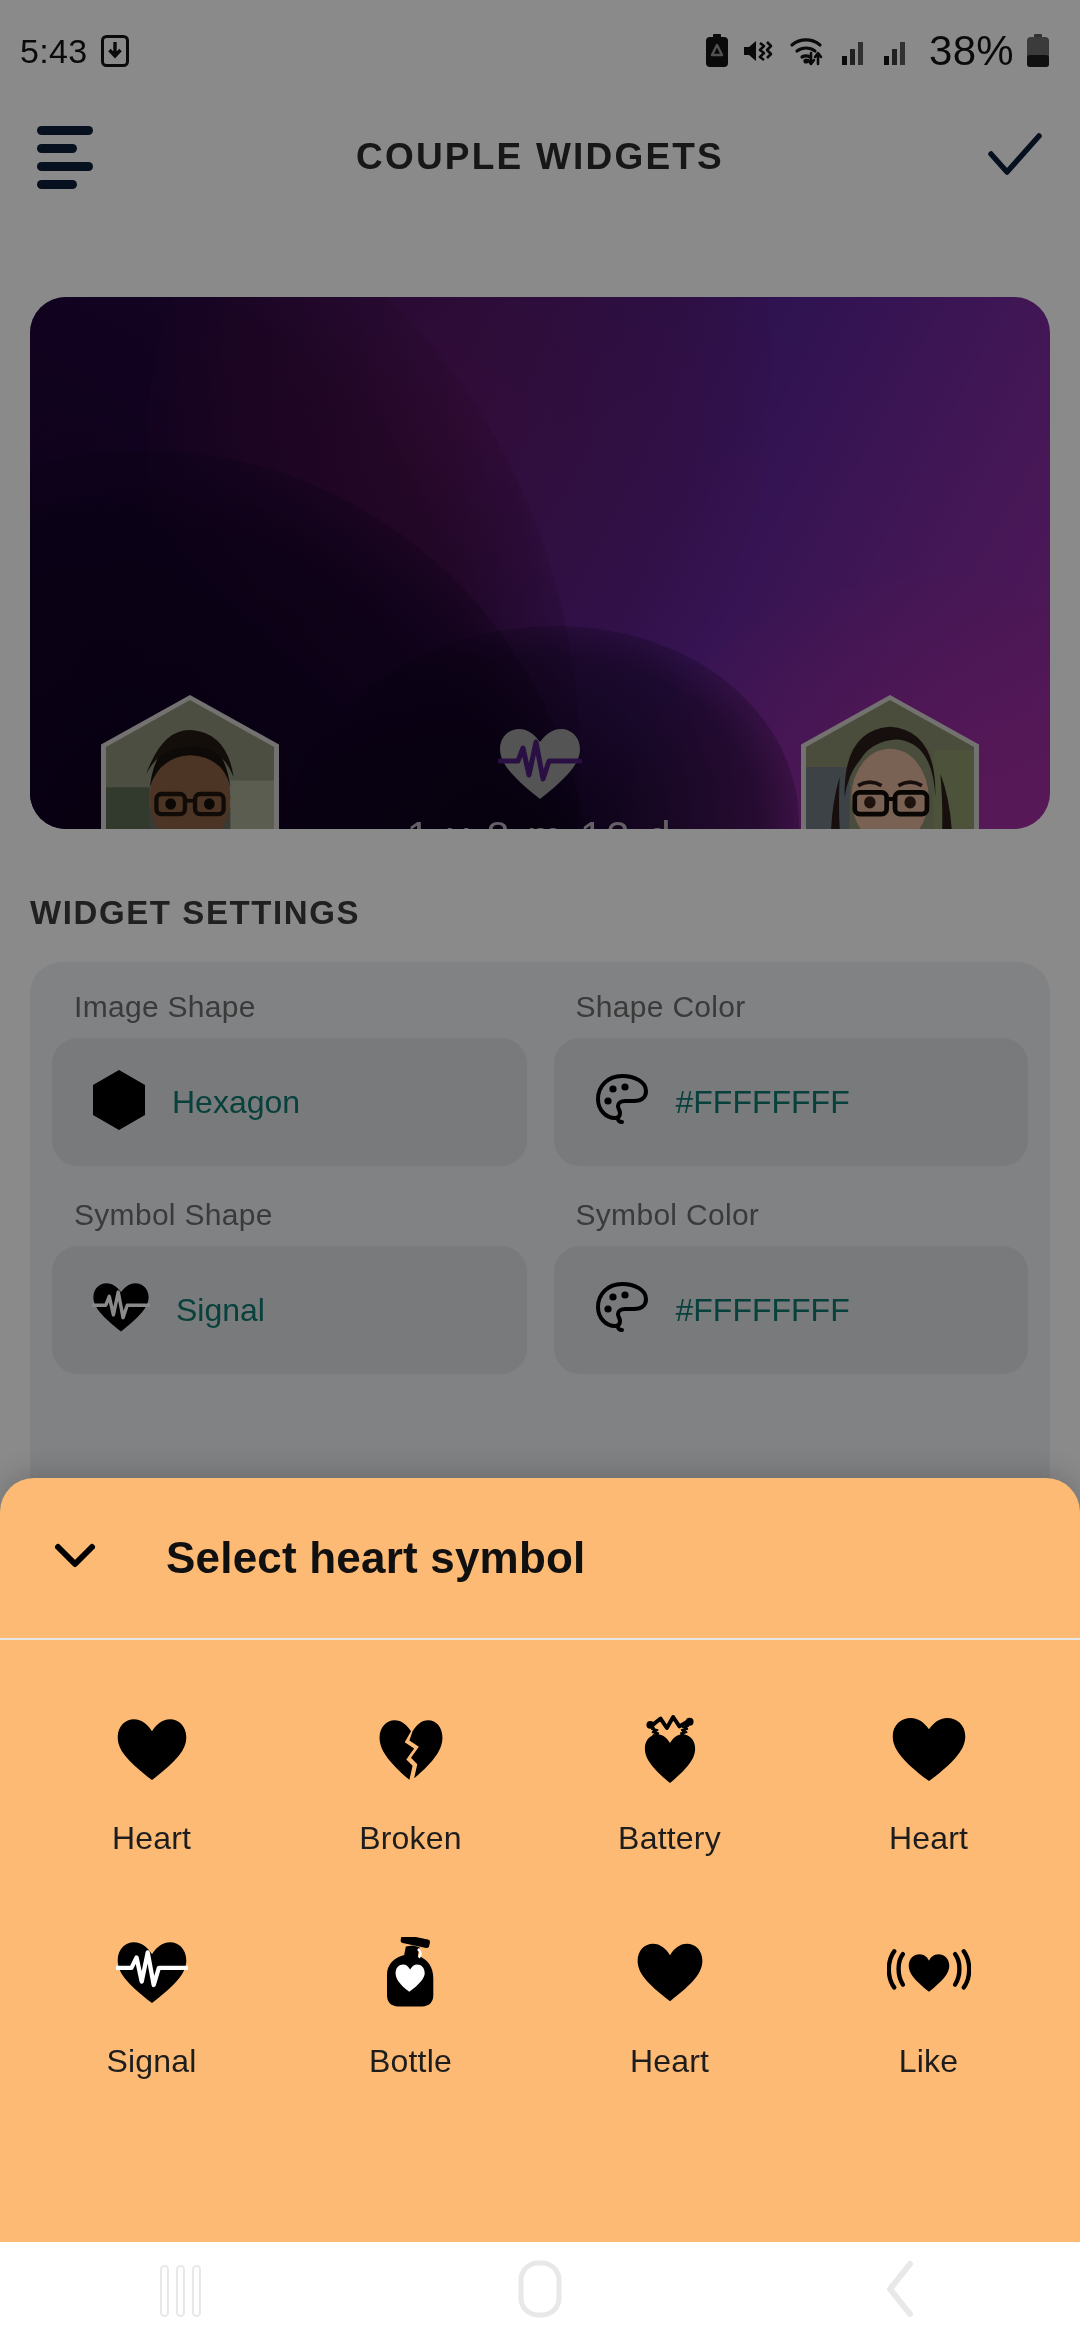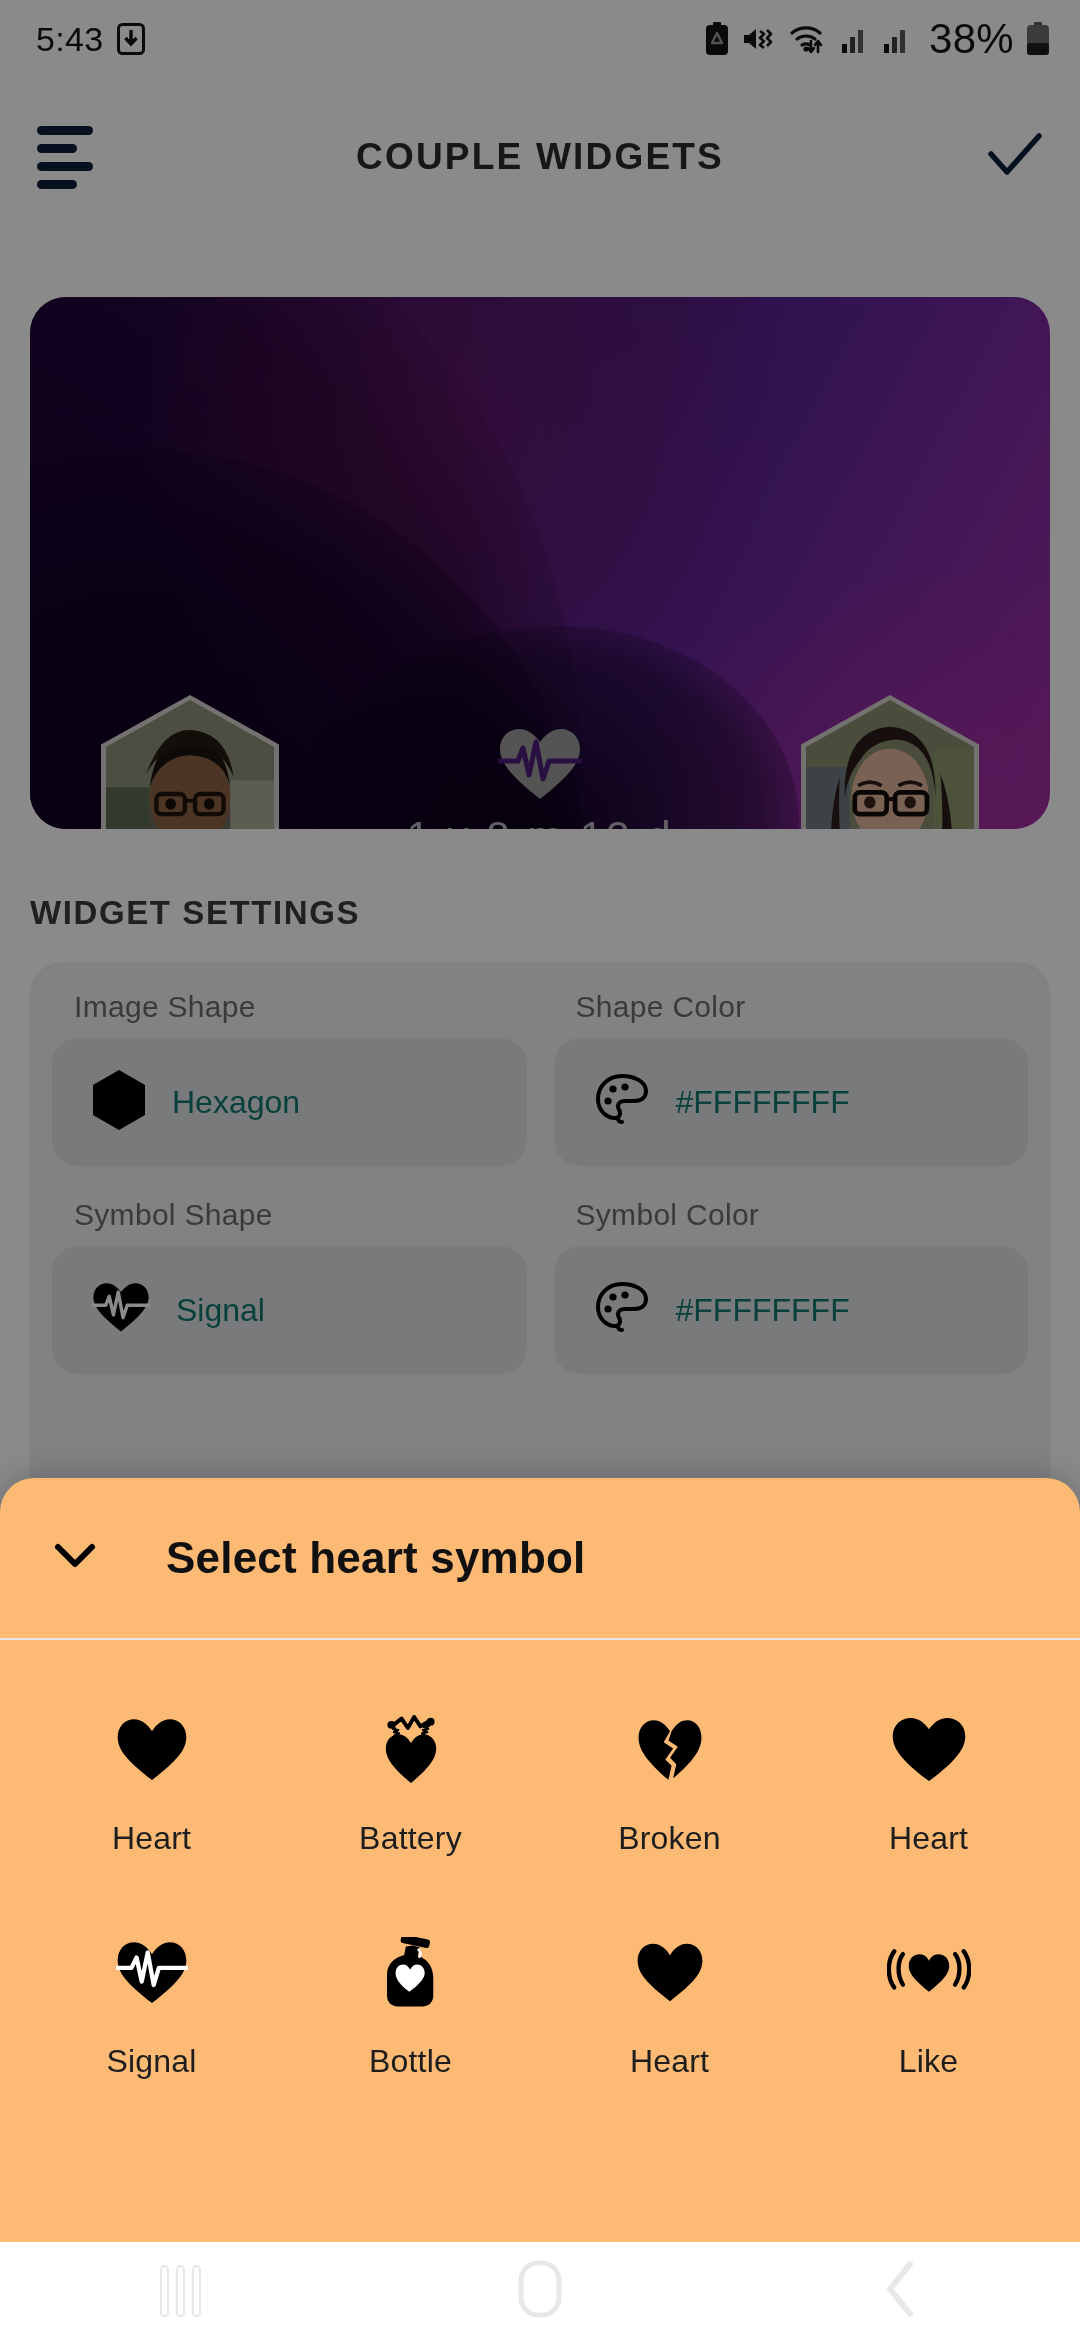--- a/index.html
+++ b/index.html
@@ -26,25 +26,25 @@
   #dim-overlay {
     position:absolute; left:0; top:0;
     width:1080px; height:2340px;
     background:rgba(0,0,0,0.46);
     z-index:40;
     pointer-events:none;
   }
 
   
   #status-bar {
-    position:absolute; left:0; top:0;
+    position:absolute; left:0; top:12px;
     width:1080px; height:78px;
     display:flex; align-items:center;
     justify-content:space-between;
-    padding:0 30px 0 36px;
+    padding:0 30px 0 20px;
     color:#111;
     z-index:10;
   }
   .sb-left { display:flex; align-items:center; gap:14px; }
   .sb-time { font-size:34px; letter-spacing:0.3px; color:#141414; }
   .sb-right { display:flex; align-items:center; gap:12px; }
   .sb-pct { font-size:42px; color:#141414; margin-left:4px; letter-spacing:0.3px;}
   .ic { display:inline-block; line-height:0; }
 
   
@@ -487,45 +487,45 @@
         <div class="symbol-icon">
           <svg width="72" height="66" viewBox="0 0 84 76">
               <path d="M42 73 C12 50 2 37 2 23 C2 10 11 2 21 2 C30 2 37 8 42 16 C47 8 54 2 63 2 C73 2 82 10 82 23 C82 37 72 50 42 73 Z" fill="#000"></path>
             </svg>
         </div>
         <div class="symbol-label">Heart</div>
       </div>
 
       <div class="symbol-item">
         <div class="symbol-icon">
+          <svg width="66" height="66" viewBox="0 0 84 80">
+            <path d="M40 78 C12 54 2 39 2 24 C2 11 11 2 21 2 C30 2 37 8 42 16 L34 30 L46 38 L36 52 L44 60 L40 78 Z" fill="#000"></path>
+            <path d="M44 16 C49 8 55 2 64 2 C74 2 82 11 82 24 C82 39 72 54 46 76 L50 58 L42 50 L52 36 L40 28 L44 16 Z" fill="#000"></path>
+          </svg>
+        </div>
+        <div class="symbol-label">Broken</div>
+      </div>
+
+      <div class="symbol-item">
+        <div class="symbol-icon">
           <svg width="66" height="76" viewBox="0 0 84 92">
             <path d="M42 88 C18 68 10 56 10 44 C10 33 18 26 26 26 C33 26 38 31 42 37 C46 31 51 26 58 26 C66 26 74 33 74 44 C74 56 66 68 42 88 Z" fill="#000"></path>
             <path d="M20 14 L30 6 L38 18 L46 4 L54 16 L64 10" stroke="#000" stroke-width="5" fill="none" stroke-linejoin="round"></path>
             <circle cx="17" cy="14" r="5" fill="#000"></circle>
             <circle cx="67" cy="10" r="5" fill="#000"></circle>
             <path d="M20 17 L28 32 M64 13 L56 30" stroke="#000" stroke-width="4"></path>
             <path d="M18 19 L27 21 M19 23 L28 25 M20 27 L29 29" stroke="#000" stroke-width="2.6"></path>
             <path d="M66 15 L57 17 M65 19 L56 21 M64 23 L55 25" stroke="#000" stroke-width="2.6"></path>
           </svg>
         </div>
         <div class="symbol-label">Battery</div>
       </div>
 
       <div class="symbol-item">
         <div class="symbol-icon">
-          <svg width="66" height="66" viewBox="0 0 84 80">
-            <path d="M40 78 C12 54 2 39 2 24 C2 11 11 2 21 2 C30 2 37 8 42 16 L34 30 L46 38 L36 52 L44 60 L40 78 Z" fill="#000"></path>
-            <path d="M44 16 C49 8 55 2 64 2 C74 2 82 11 82 24 C82 39 72 54 46 76 L50 58 L42 50 L52 36 L40 28 L44 16 Z" fill="#000"></path>
-          </svg>
-        </div>
-        <div class="symbol-label">Broken</div>
-      </div>
-
-      <div class="symbol-item">
-        <div class="symbol-icon">
           <svg width="76" height="68" viewBox="0 0 88 76">
               <path d="M44 74 C12 50 2 36 2 22 C2 9 12 1 23 1 C32 1 39 7 44 14 C49 7 56 1 65 1 C76 1 86 9 86 22 C86 36 76 50 44 74 Z" fill="#000"></path>
             </svg>
         </div>
         <div class="symbol-label">Heart</div>
       </div>
 
       <div class="symbol-item">
         <div class="symbol-icon">
           <svg width="72" height="66" viewBox="0 0 84 76">

